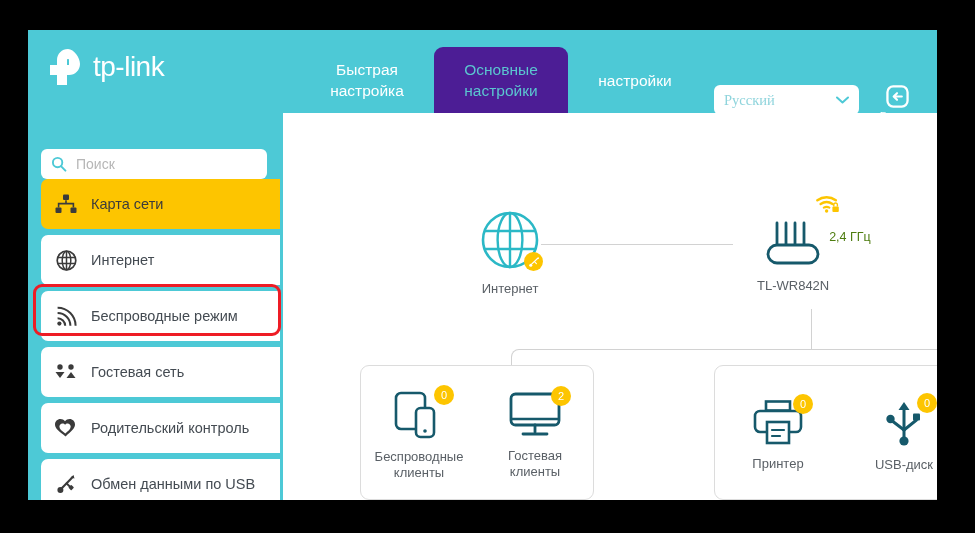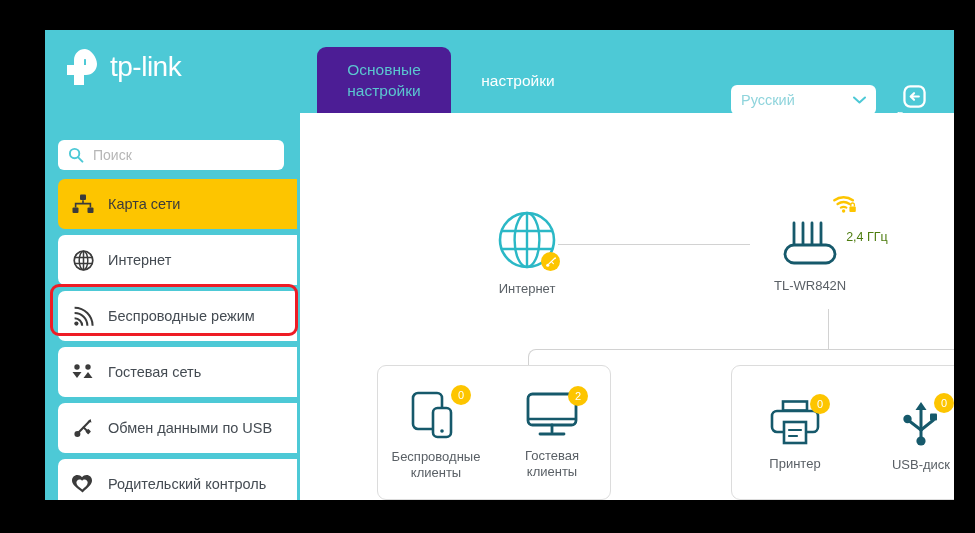--- a/index.html
+++ b/index.html
@@ -20,21 +20,20 @@
     background: #000000;
   }
   #app {
     position: absolute;
     left: 28px;
     top: 30px;
     width: 909px;
     height: 470px;
     background: #4dc9d6;
     overflow: hidden;
-    margin-left: 17px;
   }
 
   
   .header {
     position: absolute;
     left: 0; top: 0;
     width: 909px;
     height: 83px;
     background: #4dc9d6;
   }
@@ -92,20 +91,21 @@
     transform: translateY(-50%);
     width: 145px;
     height: 30px;
     background: #ffffff;
     border-radius: 6px;
     display: flex;
     align-items: center;
     padding: 0 10px;
     box-sizing: border-box;
     cursor: pointer;
+    font-family: Liberation Serif, serif;
   }
   .lang-label {
     flex: 1;
     color: #8fd4dc;
     font-size: 14.5px;
   }
   .chev {
     width: 13px; height: 8px;
     display: block;
   }
@@ -132,21 +132,21 @@
     position: absolute;
     left: 0;
     top: 83px;
     width: 255px;
     height: 387px;
     background: #4dc9d6;
   }
   .search-box {
     position: absolute;
     left: 13px;
-    top: 27px;
+    top: 36px;
     width: 226px;
     height: 30px;
     background: #ffffff;
     border-radius: 6px;
     display: flex;
     align-items: center;
     padding: 0 10px;
     box-sizing: border-box;
     cursor: text;
   }
@@ -325,20 +325,24 @@
     <div class="header">
 
       <div class="logo">
         <svg class="logo-mark" viewBox="0 0 40 38">
           <path d="M22 1c-6.1 0-11 4.9-11 11v5H4v10h7v10h10V12c0-0.6 0.4-1 1-1s1 0.4 1 1v5h-6v10h6c6.1 0 11-4.9 11-11S28.1 1 22 1z" fill="#ffffff"></path>
         </svg>
         <span class="logo-text">tp-link</span>
       </div>
 
       <div class="tabs">
+        <div class="tab">
+          <span>Быстрая</span>
+          <span>настройка</span>
+        </div>
         <div class="tab active">
           <span>Основные</span>
           <span>настройки</span>
         </div>
         <div class="tab">
           <span>настройки</span>
         </div>
       </div>
 
       <div class="lang-select">
@@ -408,43 +412,43 @@
         <div class="menu-item">
           <span class="mi-icon">
             <svg width="24" height="16" viewBox="0 0 24 16">
               <circle cx="6" cy="3" r="2.7" fill="#3b3b3b"></circle>
               <circle cx="17" cy="3" r="2.7" fill="#3b3b3b"></circle>
               <path d="M1.5 8 L6 14 L10.5 8 Z" fill="#3b3b3b"></path>
               <path d="M12.5 14 L17 8 L21.5 14 Z" fill="#3b3b3b"></path>
             </svg>
           </span>
           <span class="mi-label">Гостевая сеть</span>
+        </div>
+
+        <div class="menu-item">
+          <span class="mi-icon">
+            <svg width="24" height="20" viewBox="0 0 24 20">
+              <path d="M11.6 18.4 C5 13.6 1 10.6 1 6.6 C1 3.4 3.4 1 6.4 1 C8.2 1 9.9 1.9 11 3.3 C12.1 1.9 13.8 1 15.6 1 C18.6 1 21 3.4 21 6.6 C21 10.6 17 13.6 11.6 18.4 Z" fill="#3b3b3b"></path>
+              <path d="M11.3 15.6 C7.6 12.9 5.4 11 5.4 8.6 C5.4 6.8 6.8 5.4 8.5 5.4 C9.5 5.4 10.5 5.9 11.1 6.7 C11.7 5.9 12.6 5.4 13.6 5.4 C15.3 5.4 16.7 6.8 16.7 8.6 C16.7 11 14.5 12.9 11.3 15.6 Z" fill="#ffffff"></path>
+            </svg>
+          </span>
+          <span class="mi-label">Родительский контроль</span>
         </div>
 
         <div class="menu-item">
           <span class="mi-icon">
             <svg width="20" height="21" viewBox="0 0 20 21">
               <path d="M14.5 3.5 L17.5 1 L18.5 4.5 Z" fill="#3b3b3b"></path>
               <path d="M16.5 3.2 L6 14" stroke="#3b3b3b" stroke-width="2.1" stroke-linecap="round"></path>
               <circle cx="4.4" cy="16" r="3" fill="#3b3b3b"></circle>
               <path d="M10.6 9.4 L14.2 13" stroke="#3b3b3b" stroke-width="2" stroke-linecap="round"></path>
               <rect x="13.2" y="11.6" width="4" height="4" rx="0.7" fill="#3b3b3b" transform="rotate(45 15.2 13.6)"></rect>
             </svg>
           </span>
           <span class="mi-label">Обмен данными по USB</span>
-        </div>
-
-        <div class="menu-item">
-          <span class="mi-icon">
-            <svg width="24" height="20" viewBox="0 0 24 20">
-              <path d="M11.6 18.4 C5 13.6 1 10.6 1 6.6 C1 3.4 3.4 1 6.4 1 C8.2 1 9.9 1.9 11 3.3 C12.1 1.9 13.8 1 15.6 1 C18.6 1 21 3.4 21 6.6 C21 10.6 17 13.6 11.6 18.4 Z" fill="#3b3b3b"></path>
-              <path d="M11.3 15.6 C7.6 12.9 5.4 11 5.4 8.6 C5.4 6.8 6.8 5.4 8.5 5.4 C9.5 5.4 10.5 5.9 11.1 6.7 C11.7 5.9 12.6 5.4 13.6 5.4 C15.3 5.4 16.7 6.8 16.7 8.6 C16.7 11 14.5 12.9 11.3 15.6 Z" fill="#ffffff"></path>
-            </svg>
-          </span>
-          <span class="mi-label">Родительский контроль</span>
         </div>
 
       </div>
     </div>
 
     <div class="content">
       <div class="netmap">
 
         <div class="wire-h"></div>
         <div class="wire-v"></div>

